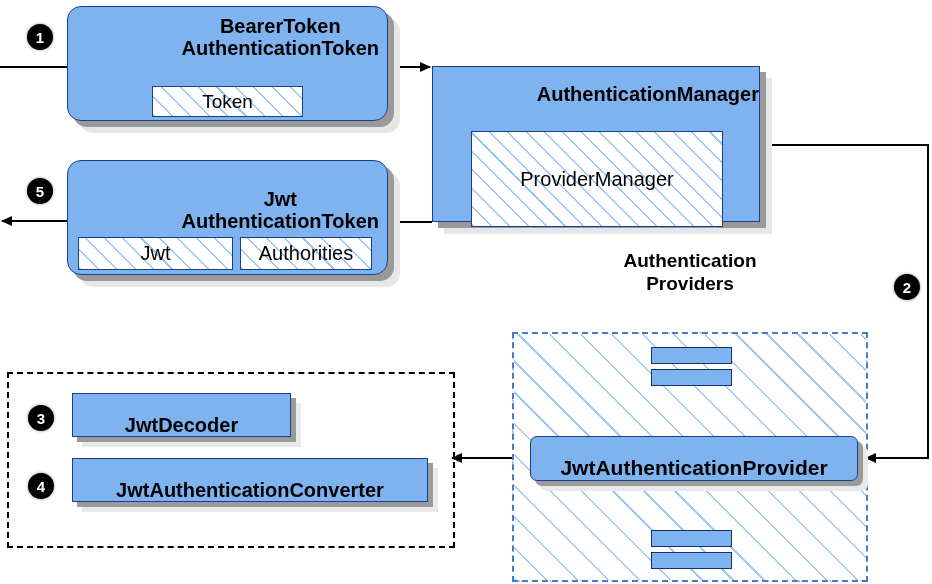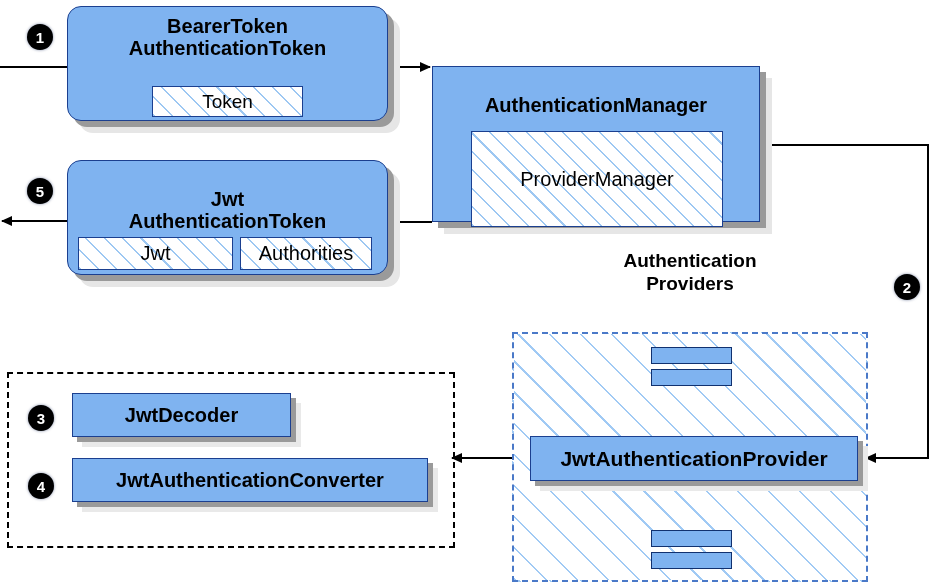--- a/index.html
+++ b/index.html
@@ -17,21 +17,21 @@
   .abs{position:absolute;}
 
   
   .bluebox{
     background:#7fb3f0;
     border:1.5px solid #1b3f8f;
     box-sizing:border-box;
     color:#000;
     font-weight:bold;
     display:flex;
-    align-items:center;
+    align-items:flex-end;
     justify-content:center;
     text-align:center;
     line-height:1.12;
   }
   .shadow-lg{
     
     box-shadow: 6px 6px 0 0 #9a9a9a, 12px 12px 0 0 #e6e6e6;
   }
   .shadow-sm{
     box-shadow: 5px 5px 0 0 #9a9a9a, 10px 10px 0 0 #e9e9e9;
@@ -141,21 +141,21 @@
   <div class="abs" style="left:27px;top:24px;">
     <div class="badge">1</div>
   </div>
 
   <div class="abs bluebox rounded shadow-lg" style="left:67px;top:6px;width:321px;height:115px;flex-direction:column;justify-content:flex-start;padding-top:8px;">
     <div style="font-size:20px;white-space:pre-line;padding:0 8px;">BearerToken
 AuthenticationToken</div>
     <div class="hatchbox" style="position:absolute;left:84px;top:79px;width:151px;height:31px;font-size:19px;">Token</div>
   </div>
 
-  <div class="abs bluebox shadow-lg" style="left:432px;top:66px;width:328px;height:156px;flex-direction:column;justify-content:flex-start;padding-top:27px;">
+  <div class="abs bluebox shadow-lg" style="left:432px;top:66px;width:328px;height:156px;flex-direction:column;justify-content:flex-start;padding-top:16px;">
     <div style="font-size:20px;">AuthenticationManager</div>
     <div class="hatchbox" style="position:absolute;left:38px;top:64px;width:252px;height:96px;font-size:20px;">ProviderManager</div>
   </div>
 
   <div class="abs" style="left:27px;top:178px;">
     <div class="badge">5</div>
   </div>
 
   <div class="abs bluebox rounded shadow-lg" style="left:67px;top:160px;width:321px;height:115px;flex-direction:column;justify-content:flex-start;padding-top:27px;">
     <div style="font-size:20px;white-space:pre-line;padding:0 8px;">Jwt
@@ -169,21 +169,21 @@
   </div>
 
   <div class="abs caption" style="left:560px;top:250px;width:260px;">Authentication
 Providers</div>
 
   <div class="abs dashed-blue" style="left:512px;top:332px;width:356px;height:250px;"></div>
 
   <div class="abs bar" style="left:651px;top:347px;width:81px;height:17px;"></div>
   <div class="abs bar" style="left:651px;top:369px;width:81px;height:17px;"></div>
 
-  <div class="abs bluebox shadow-sm" style="left:530px;top:436px;width:328px;height:45px;font-size:21px;">JwtAuthenticationProvider</div>
+  <div class="abs bluebox shadow-sm" style="left:530px;top:436px;width:328px;height:45px;font-size:21px;border-radius:7px;">JwtAuthenticationProvider</div>
 
   <div class="abs bar" style="left:651px;top:530px;width:81px;height:17px;"></div>
   <div class="abs bar" style="left:651px;top:552px;width:81px;height:17px;"></div>
 
   <div class="abs dashed-black" style="left:7px;top:372px;width:448px;height:176px;"></div>
 
   <div class="abs" style="left:28px;top:405px;">
     <div class="badge">3</div>
   </div>
   <div class="abs bluebox shadow-sm" style="left:72px;top:393px;width:219px;height:44px;font-size:20px;">JwtDecoder</div>

